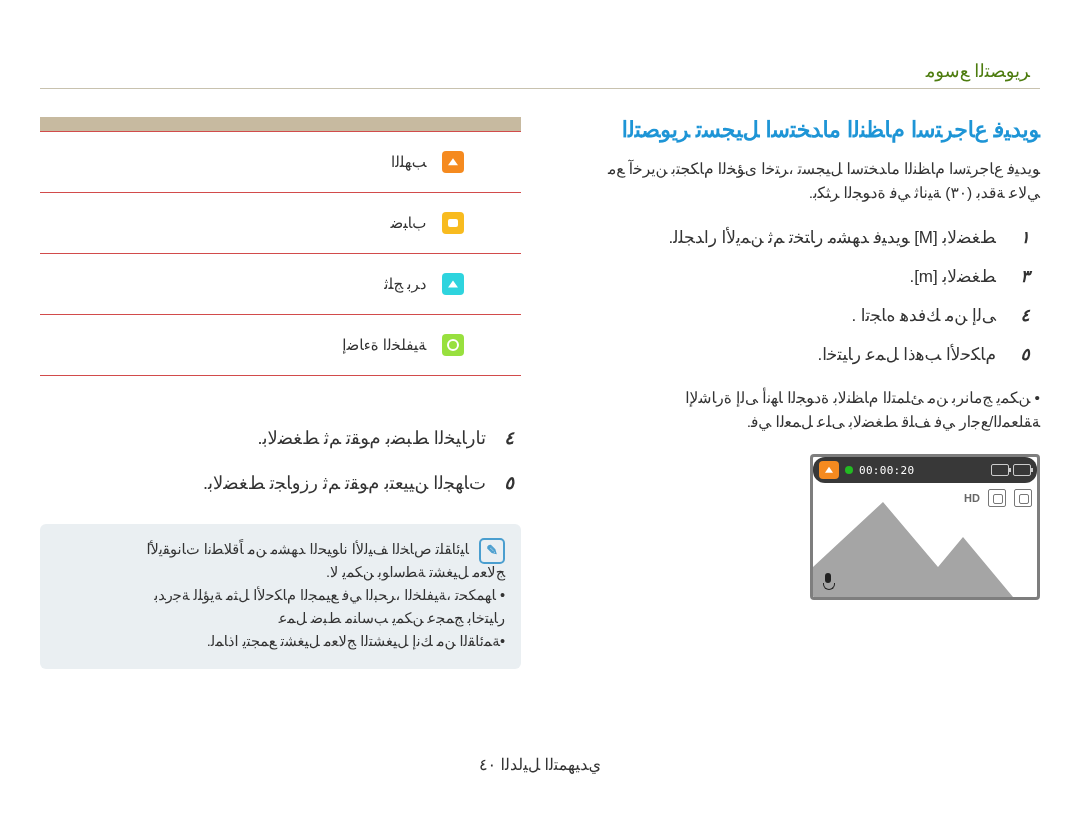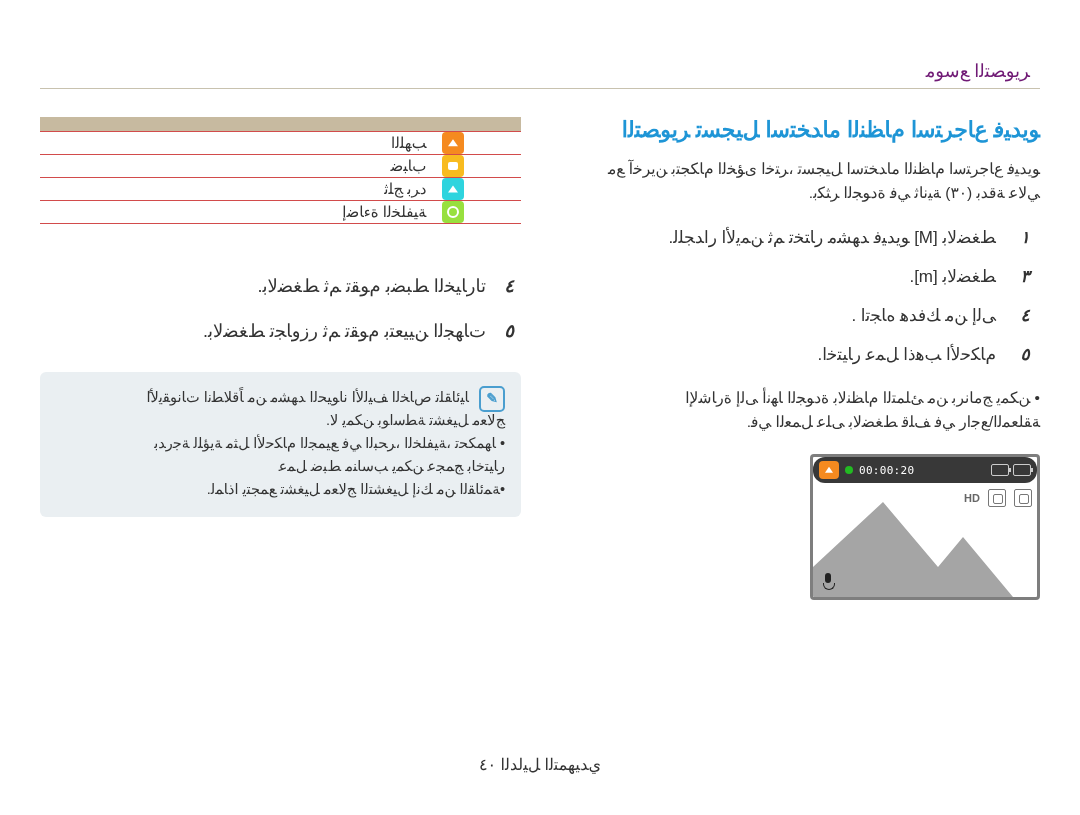--- a/index.html
+++ b/index.html
@@ -9,21 +9,21 @@
     background: #ffffff;
     font-family: Arial, sans-serif;
     position: relative;
     color: #333;
   }
   .page {
     padding: 60px 40px 0 40px;
   }
   .header-title {
     text-align: right;
-    color: #701a75;
+    color: #4d7c0f;
     font-size: 18px;
     margin-bottom: 6px;
     padding-right: 10px;
   }
   .header-rule {
     border: none;
     border-top: 1px solid #c8c2af;
     margin-bottom: 28px;
   }
   .columns {
@@ -41,21 +41,21 @@
     border-collapse: collapse;
     margin-bottom: 40px;
   }
   .flt-table thead td {
     background: #c7baa0;
     height: 14px;
     border-bottom: 1px solid #d24b4b;
   }
   .flt-table tbody td {
     border-bottom: 1px solid #d24b4b;
-    padding: 0 8px;
+    padding: 19px 8px;
   }
   .flt-table tbody td.label {
     text-align: right;
     font-size: 15px;
     width: 82%;
   }
   .flt-table tbody td.icon {
     text-align: left;
     width: 18%;
   }

